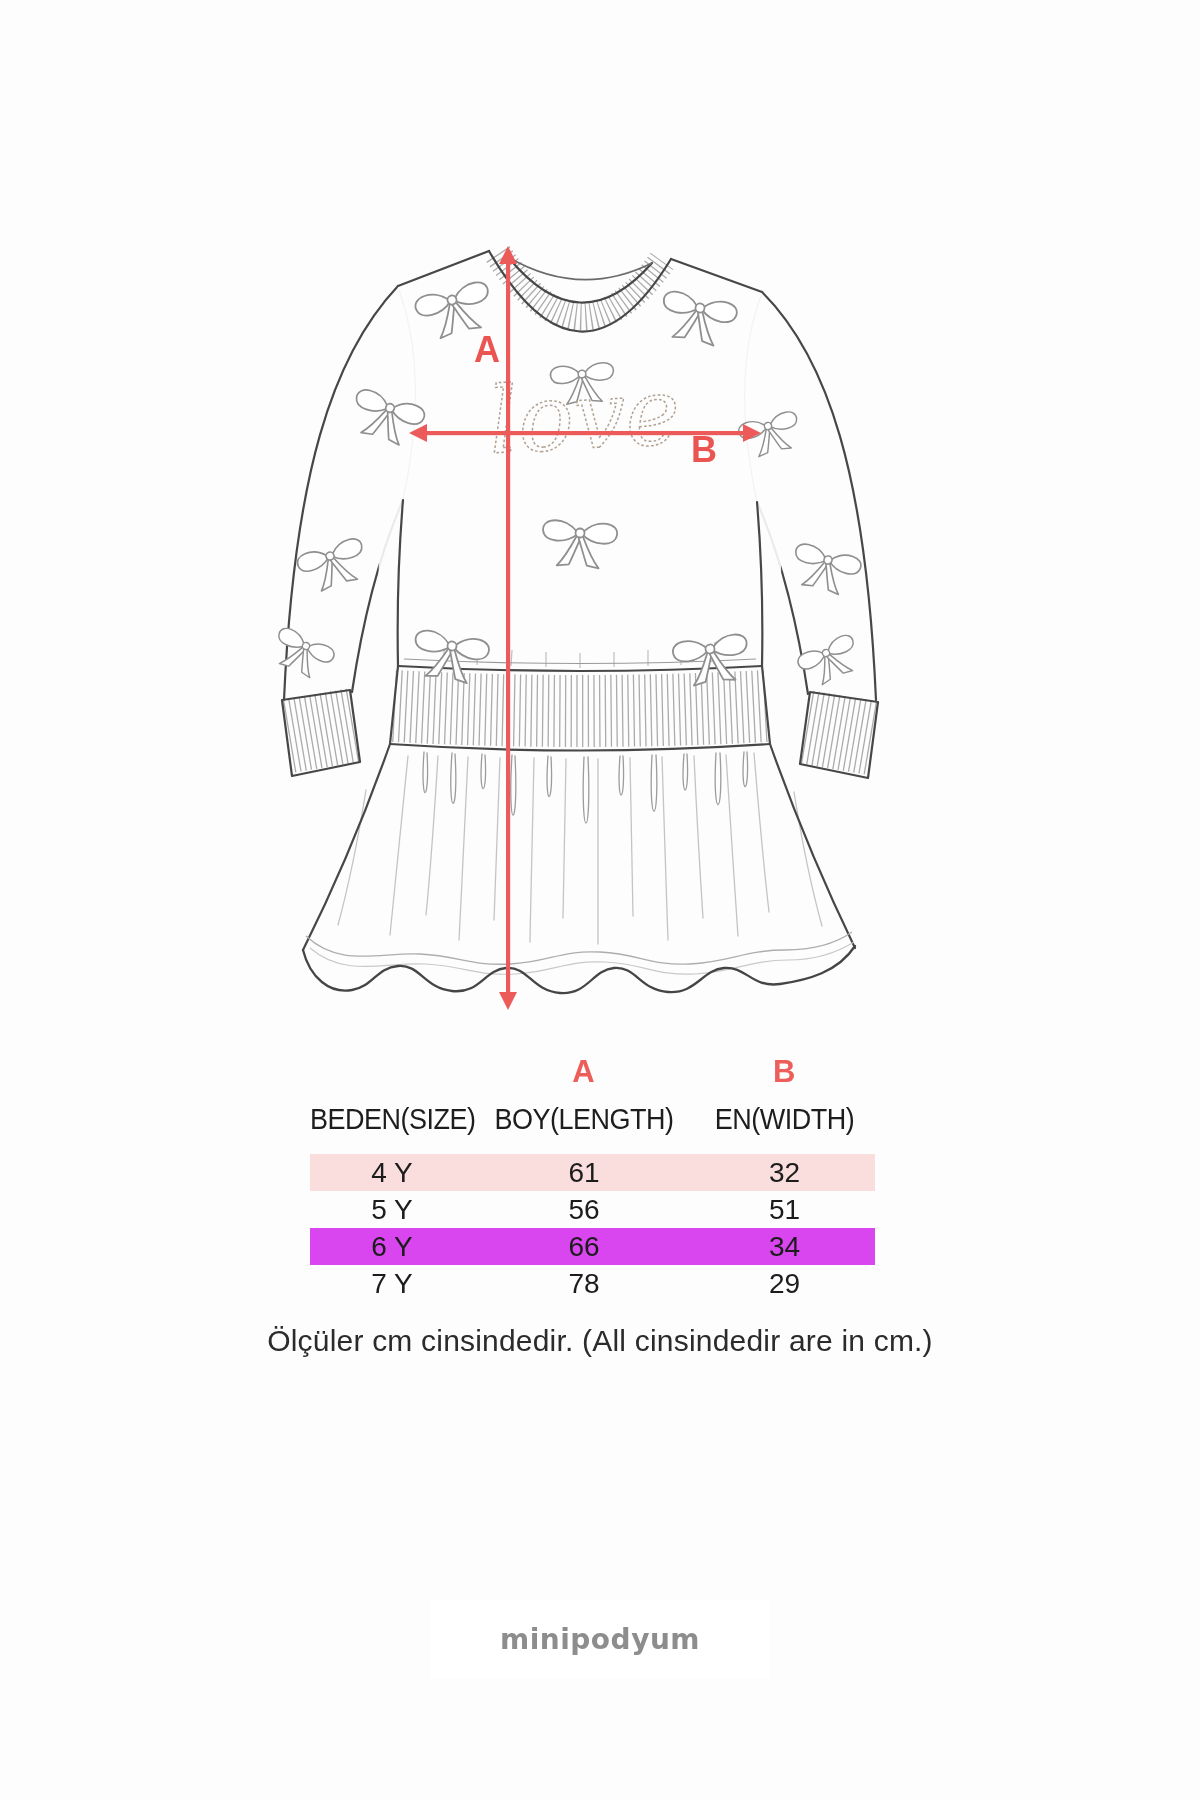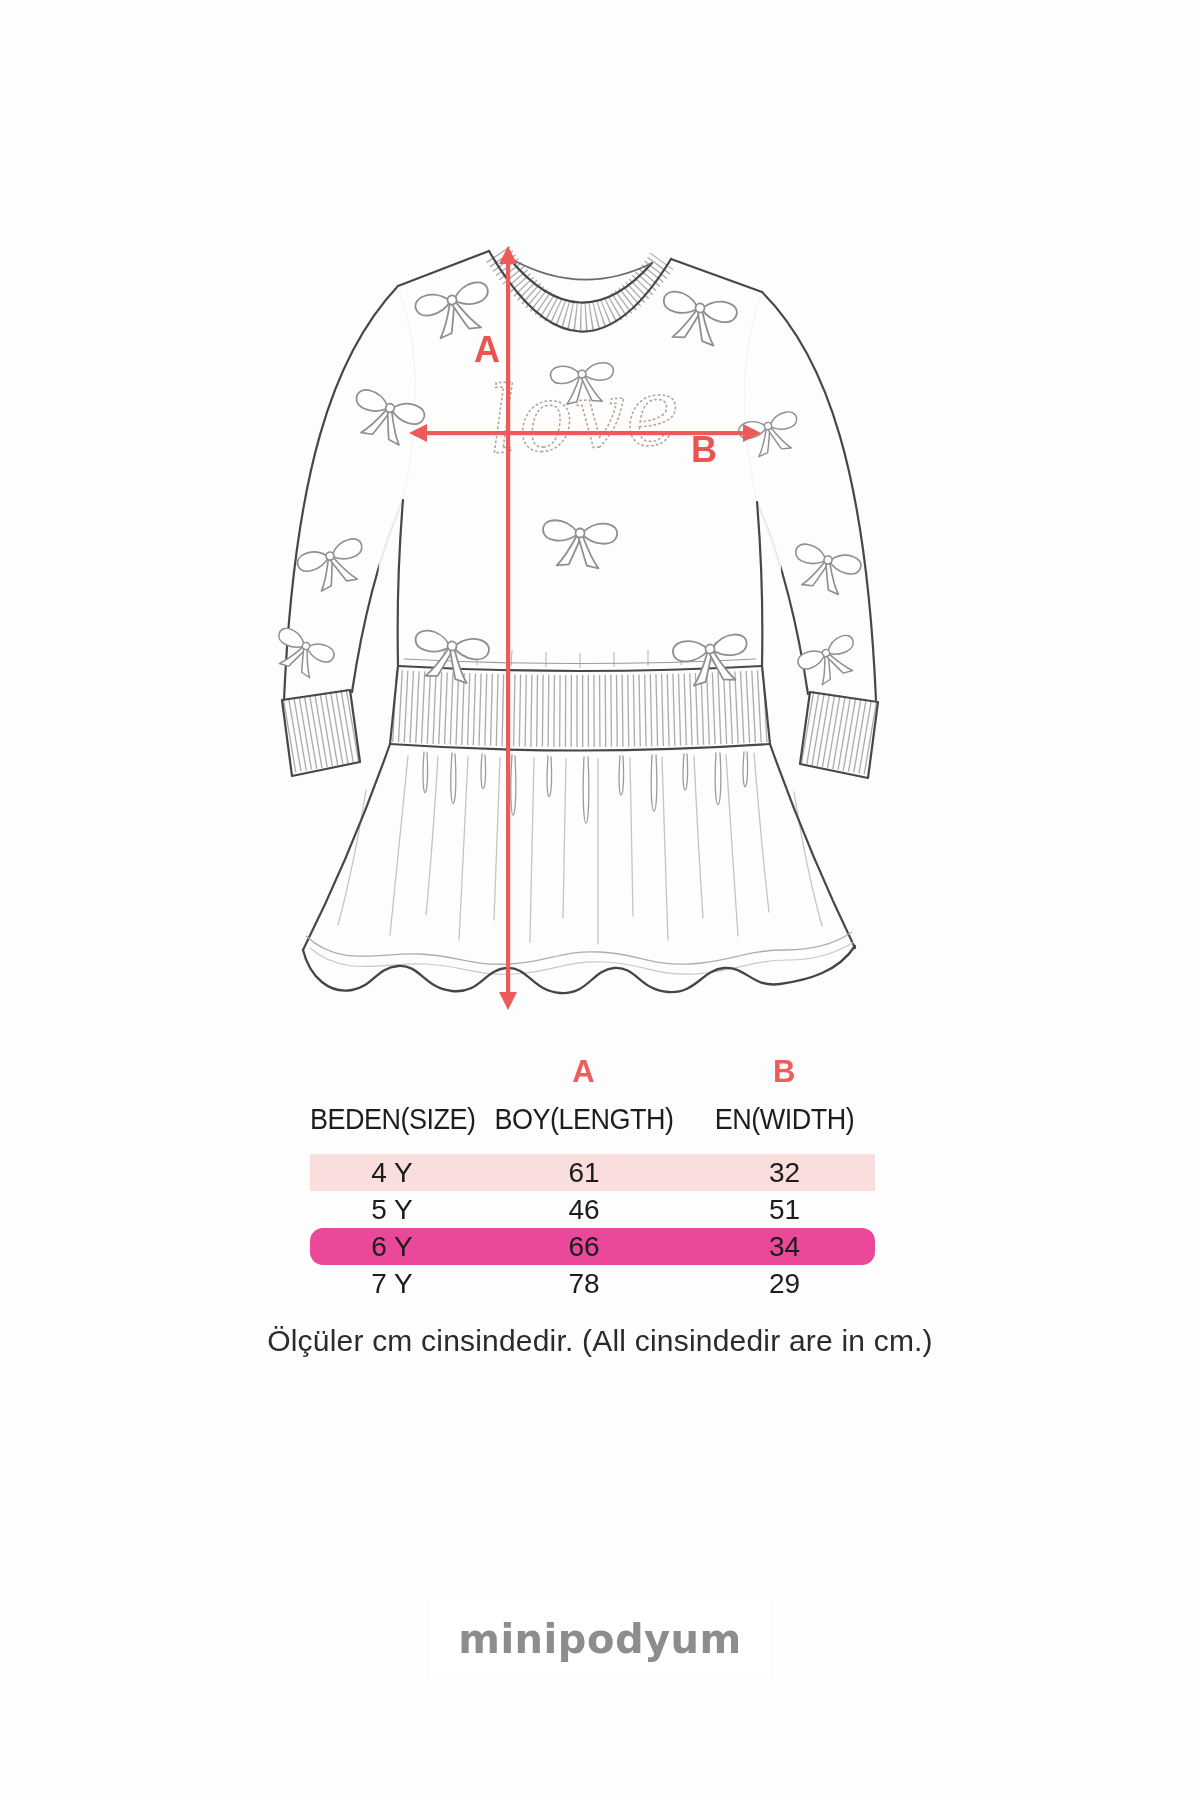--- a/index.html
+++ b/index.html
@@ -22,21 +22,21 @@
   .data-row{height:37px; font-size:28px; color:#1c1c1c;}
 
   
   .note{position:absolute; left:0; top:1324px; width:1200px; text-align:center;
         font-size:30px; color:#2b2b2b; letter-spacing:0.2px;}
   .note b{font-weight:normal;}
 
   
   .logo-box{position:absolute; left:430px; top:1600px; width:340px; height:78px;
             background:#ffffff; display:flex; align-items:center; justify-content:center;}
-  .logo-text{font-family:"DejaVu Sans", sans-serif; font-weight:bold; font-size:40px;
+  .logo-text{font-family:"DejaVu Sans", sans-serif; font-weight:bold; font-size:28px;
              color:#8d8d8d; letter-spacing:0.5px;}
 </style>
 </head>
 <body>
 
 <div class="page">
 
   <svg class="sketch" width="1200" height="1060" viewBox="0 0 1200 1060">
     <defs>
       <g id="bow" stroke="#8f8f8f" stroke-width="1.8" fill="#ffffff" stroke-linejoin="round">
@@ -202,24 +202,24 @@
       <div>EN(WIDTH)</div>
     </div>
     <div class="spacer"></div>
     <div class="trow data-row" style="background:#fadddd;">
       <div>4 Y</div>
       <div>61</div>
       <div>32</div>
     </div>
     <div class="trow data-row">
       <div>5 Y</div>
-      <div>46</div>
+      <div>56</div>
       <div>51</div>
     </div>
-    <div class="trow data-row" style="background:#ec4899;border-radius:13px;">
+    <div class="trow data-row" style="background:#d946ef;">
       <div>6 Y</div>
       <div>66</div>
       <div>34</div>
     </div>
     <div class="trow data-row">
       <div>7 Y</div>
       <div>78</div>
       <div>29</div>
     </div>
   </div>

